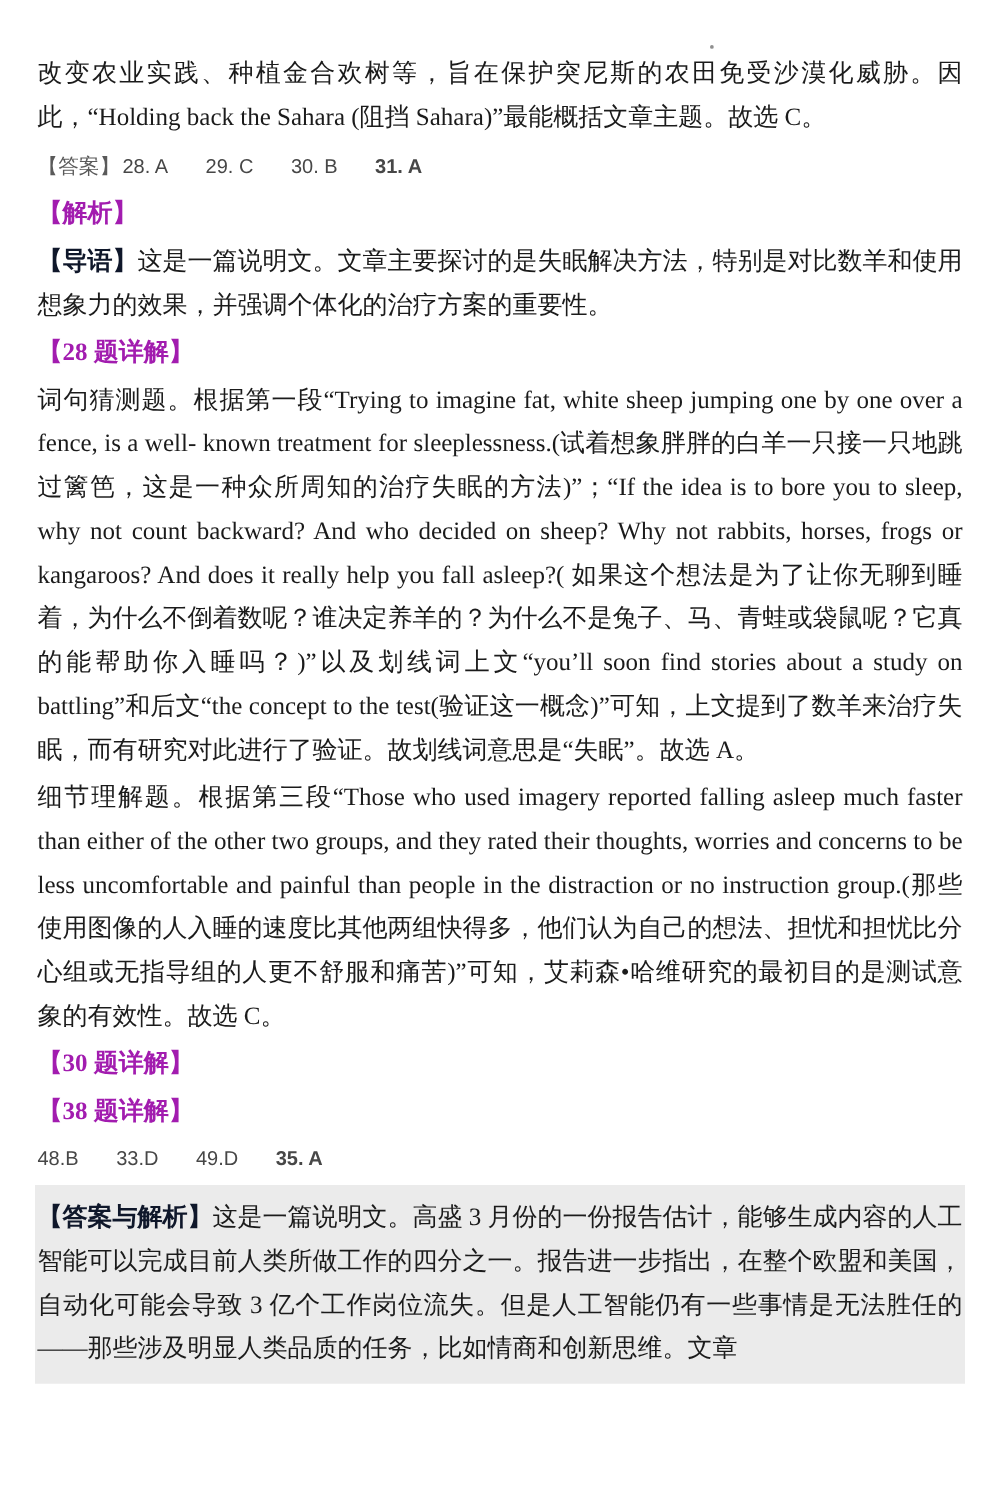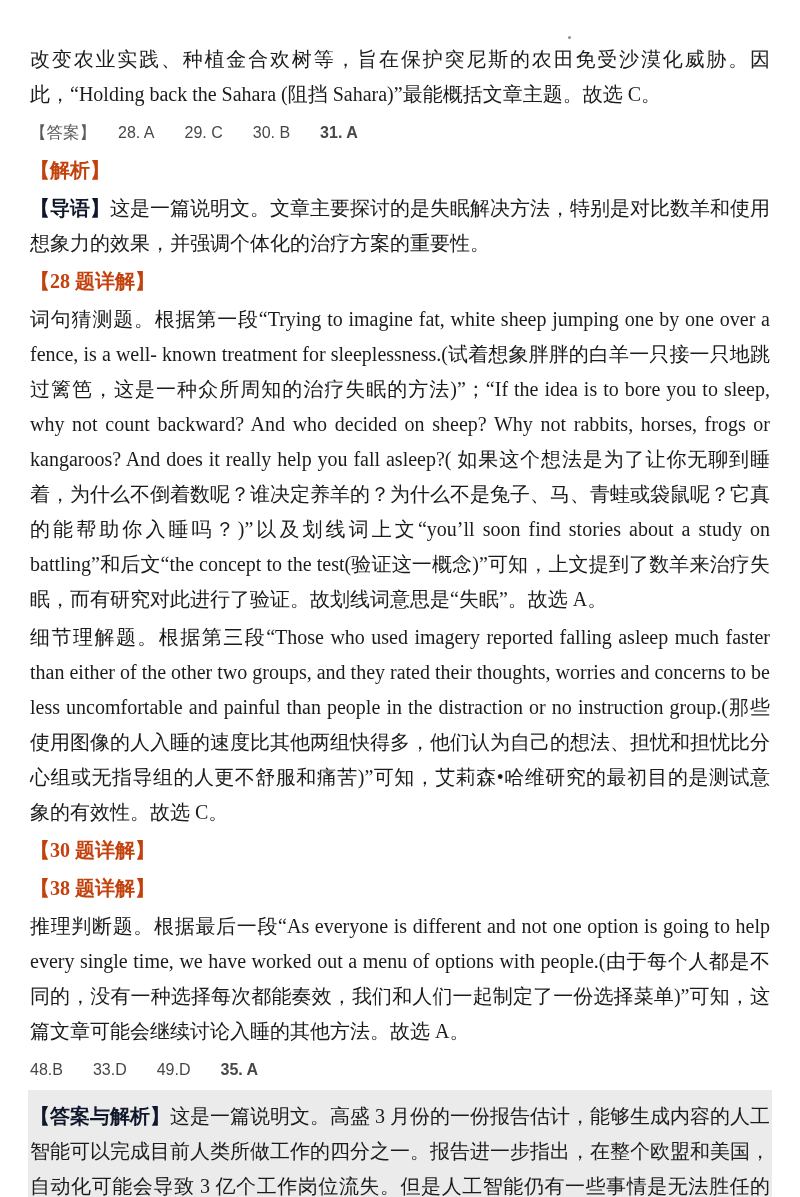--- a/index.html
+++ b/index.html
@@ -17,37 +17,37 @@
   .para {
     font-family: "Liberation Serif", "DejaVu Serif", serif;
     font-size: 20px;
     line-height: 35px;
     color: #1b1b1b;
     text-align: justify;
     margin: 0 0 3px 0;
   }
   .heading {
     font-weight: bold;
-    color: #c2410c;
+    color: #a21caf;
     text-align: left;
   }
   .lead-bold { font-weight: bold; color: #0f172a; }
   .ans-line {
     font-family: "Liberation Sans", sans-serif;
     font-size: 16px;
     line-height: 35px;
     color: #474747;
     text-align: left;
     margin: 0 0 3px 0;
   }
   .ans-label {
     font-family: "Liberation Serif", "DejaVu Serif", serif;
     font-size: 16.5px;
     color: #5a5a5a;
-    margin-right: 22px;
+    margin-right: 2px;
   }
   .ans-item { display: inline-block; margin-right: 30px; }
   .ans-item:last-child { margin-right: 0; font-weight: bold; }
   .highlight-block {
     margin: 2px -2px 0 -2px;
     padding: 9px 2px 10px 2px;
   }
   .highlight-block .para { margin: 0; }
   .stray-dot {
     position: absolute;
@@ -83,21 +83,20 @@
   <p class="para">词句猜测题。根据第一段“Trying to imagine fat, white sheep jumping one by one over a fence, is a well- known treatment for sleeplessness.(试着想象胖胖的白羊一只接一只地跳过篱笆，这是一种众所周知的治疗失眠的方法)”；“If the idea is to bore you to sleep, why not count backward? And who decided on sheep? Why not rabbits, horses, frogs or kangaroos? And does it really help you fall asleep?( 如果这个想法是为了让你无聊到睡着，为什么不倒着数呢？谁决定养羊的？为什么不是兔子、马、青蛙或袋鼠呢？它真的能帮助你入睡吗？)”以及划线词上文“you’ll soon find stories about a study on battling”和后文“the concept to the test(验证这一概念)”可知，上文提到了数羊来治疗失眠，而有研究对此进行了验证。故划线词意思是“失眠”。故选 A。</p>
 
 
   <p class="para">细节理解题。根据第三段“Those who used imagery reported falling asleep much faster than either of the other two groups, and they rated their thoughts, worries and concerns to be less uncomfortable and painful than people in the distraction or no instruction group.(那些使用图像的人入睡的速度比其他两组快得多，他们认为自己的想法、担忧和担忧比分心组或无指导组的人更不舒服和痛苦)”可知，艾莉森•哈维研究的最初目的是测试意象的有效性。故选 C。</p>
 
   <p class="para heading">【30 题详解】</p>
 
 
   <p class="para heading">【38 题详解】</p>
 
-  <p class="para">推理判断题。根据最后一段“As everyone is different and not one option is going to help every single time, we have worked out a menu of options with people.(由于每个人都是不同的，没有一种选择每次都能奏效，我们和人们一起制定了一份选择菜单)”可知，这篇文章可能会继续讨论入睡的其他方法。故选 A。</p>
 
   <p class="ans-line">
     <span class="ans-item">48.B</span><span class="ans-item">33.D</span><span class="ans-item">49.D</span><span class="ans-item">35. A</span>
   </p>
 
   <div class="highlight-block" style="background: rgb(235, 235, 235);">
     <p class="para">
       <span class="lead-bold">【答案与解析】</span><span>这是一篇说明文。高盛 3 月份的一份报告估计，能够生成内容的人工智能可以完成目前人类所做工作的四分之一。报告进一步指出，在整个欧盟和美国，自动化可能会导致 3 亿个工作岗位流失。但是人工智能仍有一些事情是无法胜任的——那些涉及明显人类品质的任务，比如情商和创新思维。文章</span>
     </p>
   </div>

